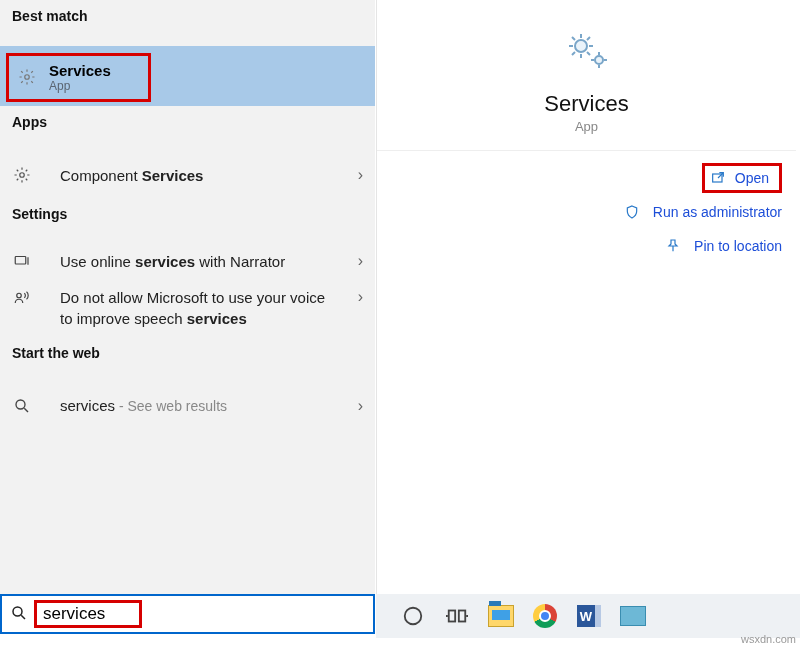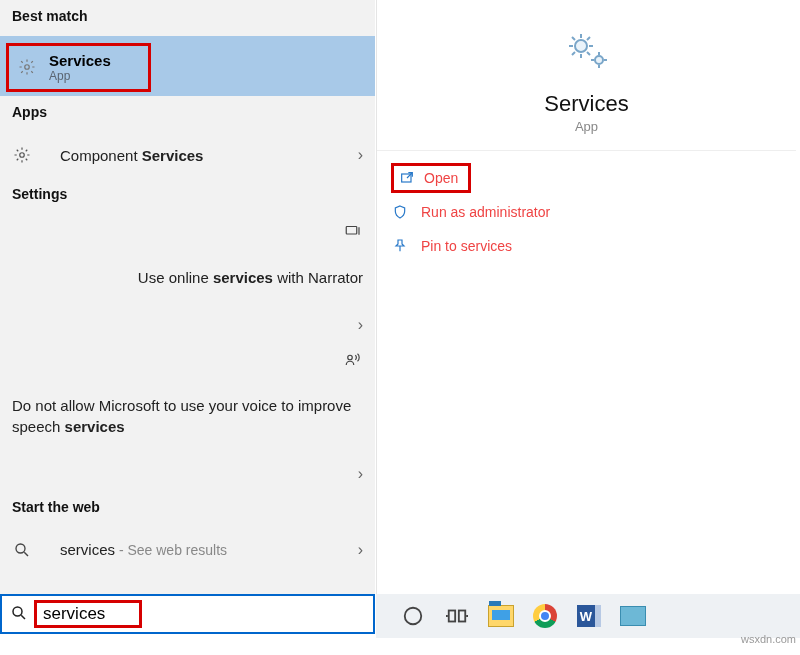--- a/index.html
+++ b/index.html
@@ -1,41 +1,41 @@
 <!DOCTYPE html>
 <html><head>
 <meta charset="utf-8">
 <style>
   * { box-sizing: border-box; }
   html, body { margin: 0; padding: 0; font-family: "Segoe UI", Arial, sans-serif; font-size: 14px; color: #222; background: #fff; }
   .screen { width: 800px; height: 655px; position: relative; overflow: hidden; background: #fff; }
   .left-pane { position: absolute; left: 0; top: 0; width: 375px; height: 595px; background: #f2f2f2; }
   .right-pane { position: absolute; left: 376px; top: 0; width: 420px; height: 595px; background: #fff; border-left: 1px solid #e5e5e5; }
-  .section-header { font-weight: 600; font-size: 14px; padding: 8px 12px 12px; color: #111; }
+  .section-header { font-weight: 600; font-size: 14px; padding: 8px 12px 22px; color: #111; }
   .best-match { background: #a8c9e8; padding: 10px 14px; display: flex; align-items: center; gap: 12px; }
   .best-match.highlight-box { border: 3px solid #d60000; margin: 2px 0 0 6px; width: 145px; padding: 6px 8px; }
   .best-match-full-row { background: #a8c9e8; height: 60px; display:flex; align-items:center; }
   .best-match-wrap { position: relative; }
   .bm-title { font-weight: 600; color:#000; font-size:15px; }
   .bm-sub { font-size:12px; color:#5a6572; }
   .list-item { display:flex; align-items:center; padding: 10px 12px; gap: 28px; height: 46px; cursor: default; }
   .list-item .label { flex: 1; color:#222; font-size:15px; }
   .list-item .chev { color:#666; font-size: 16px; }
-  .settings-item { align-items:flex-end; height:auto; padding-top:8px; padding-bottom:8px;flex-direction:column; }
+  .settings-item { align-items:flex-start; height:auto; padding-top:8px; padding-bottom:8px; }
   .settings-item .label { line-height: 1.35; }
   .web-item .hint { color:#888; font-size:14px; }
   .icon { width:20px; display:flex; justify-content:center; color:#444; }
   .icon svg { width:18px; height:18px; }
   
   .app-hero { text-align:center; padding: 26px 10px 16px; border-bottom: 1px solid #eee; }
   .app-hero .gear-big { display:inline-block; }
   .app-hero .title { font-size:22px; font-weight:400; margin-top:14px; color:#111; }
   .app-hero .sub { font-size:13px; color:#888; margin-top:2px; }
   .actions { padding: 10px 14px; }
-  .action { display:flex; align-items:center; gap:12px; height:34px; font-size:14px; color:#ef4444; }
+  .action { display:flex; align-items:center; gap:12px; height:34px; font-size:14px; color:#1d4ed8;justify-content:flex-end; }
   .action .aicon { width:18px; display:flex; justify-content:center; color:#2979c9; }
   .action.primary { }
   .open-box { border: 3px solid #d60000; display:inline-flex; padding:4px 10px 4px 4px; }
   
   .search-bar { position:absolute; left:0; top:594px; width:375px; height:40px; border:2px solid #0066cc; background:#fff; display:flex; align-items:center; padding:0 8px; gap:6px; }
   .search-bar .mag { color:#333; }
   .search-text-box { border:3px solid #d60000; padding:0 6px; height:28px; display:flex; align-items:center; font-size:17px; color:#000; }
   .search-input { border:none; outline:none; font-size:17px; font-family:inherit; color:#000; padding:0; width:90px; background:transparent; }
   
   .taskbar { position:absolute; left:376px; top:594px; width:424px; height:44px; background:#eef1f4; display:flex; align-items:center; gap:18px; padding-left:24px; }
@@ -173,21 +173,21 @@
       </div>
 
 
 
       <div class="action">
         <span class="aicon">
           <svg viewBox="0 0 24 24" width="16" height="16" fill="none" stroke="#2979c9" stroke-width="1.8">
               <path d="M9 3h6v6l3 3H6l3-3zM12 12v8"></path>
             </svg>
         </span>
-        <span>Pin to services</span>
+        <span>Pin to location</span>
       </div>
     </div>
   </div>
 
   <div class="search-bar">
     <span class="mag">
       <svg viewBox="0 0 24 24" width="18" height="18" fill="none" stroke="#222" stroke-width="2">
           <circle cx="10" cy="10" r="6"></circle>
           <path d="M20 20l-5-5"></path>
         </svg>

